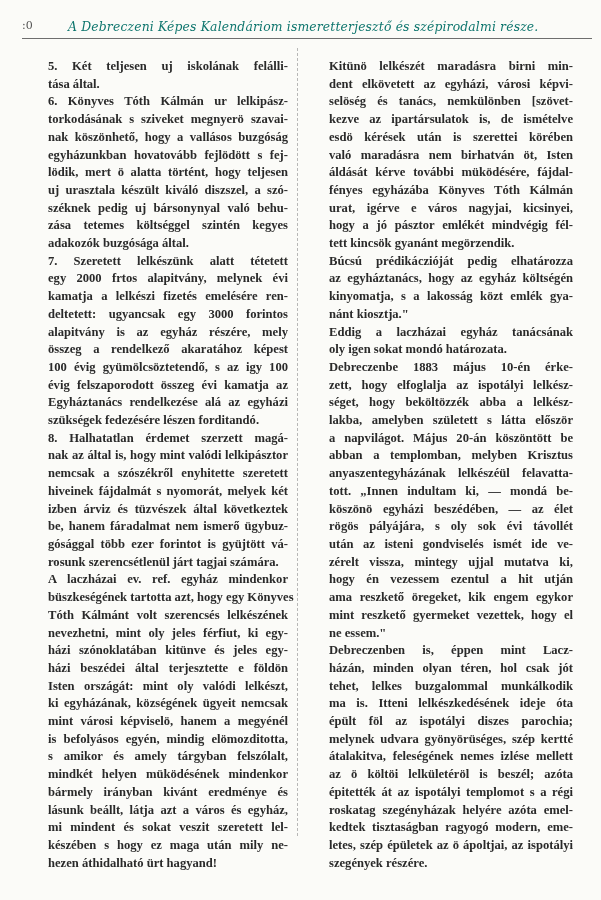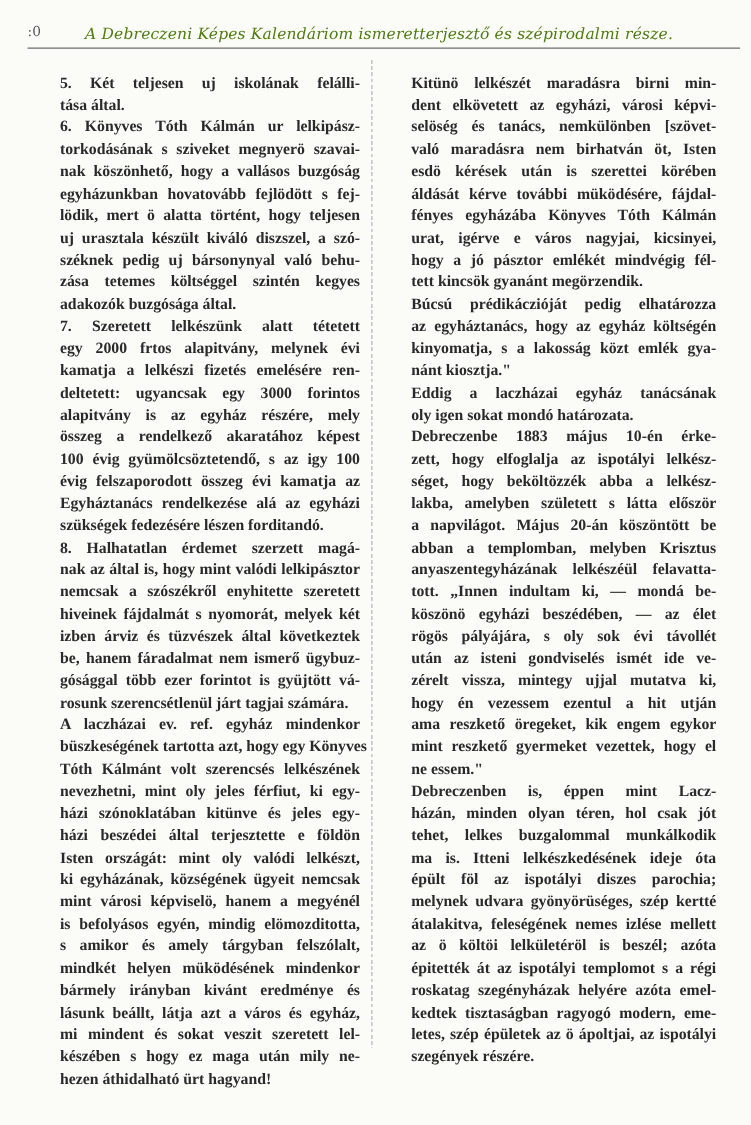--- a/index.html
+++ b/index.html
@@ -13,21 +13,21 @@
   .header {
     position: absolute; left: 22px; top: 19px; width: 566px; height: 18px;
   }
   .page-num {
     position: absolute; left: 0; top: 0;
     font-size: 11px; color: #555;
   }
   .running-title {
     position: absolute; left: 46px; top: 0;
     font-style: italic; font-size: 12.4px; letter-spacing: 0.15px;
-    white-space: nowrap; color: #4d7c0f;
+    white-space: nowrap; color: #0f766e;
   }
   .header-rule {
     position: absolute; left: 22px; top: 38px; width: 570px; height: 1px;
     background: #6e6e6e;
   }
   .column {
     position: absolute; top: 58px;
     font-size: 12.6px; line-height: 17.7px;
     text-align: justify; hyphens: manual;
     font-family: "Liberation Serif", "DejaVu Serif", serif;
@@ -110,22 +110,23 @@
       <span class="line">készében s hogy ez maga után mily ne-</span>
       <span class="line last">hezen áthidalható ürt hagyand!</span>
     </p>
   </div>
 <div class="divider"></div>
 <div class="column col-right">
     <p>
       <span class="line">Kitünö lelkészét maradásra birni min-</span>
       <span class="line">dent elkövetett az egyházi, városi képvi-</span>
       <span class="line">selöség és tanács, nemkülönben [szövet-</span>
+      <span class="line">kezve az ipartársulatok is, de ismételve</span>
+      <span class="line">esdö kérések után is szerettei körében</span>
       <span class="line">való maradásra nem birhatván öt, Isten</span>
-      <span class="line">esdö kérések után is szerettei körében</span>
       <span class="line">áldását kérve további müködésére, fájdal-</span>
       <span class="line">fényes egyházába Könyves Tóth Kálmán</span>
       <span class="line">urat, igérve e város nagyjai, kicsinyei,</span>
       <span class="line">hogy a jó pásztor emlékét mindvégig fél-</span>
       <span class="line last">tett kincsök gyanánt megörzendik.</span>
     </p>
     <p>
       <span class="line">Búcsú prédikáczióját pedig elhatározza</span>
       <span class="line">az egyháztanács, hogy az egyház költségén</span>
       <span class="line">kinyomatja, s a lakosság közt emlék gya-</span>

